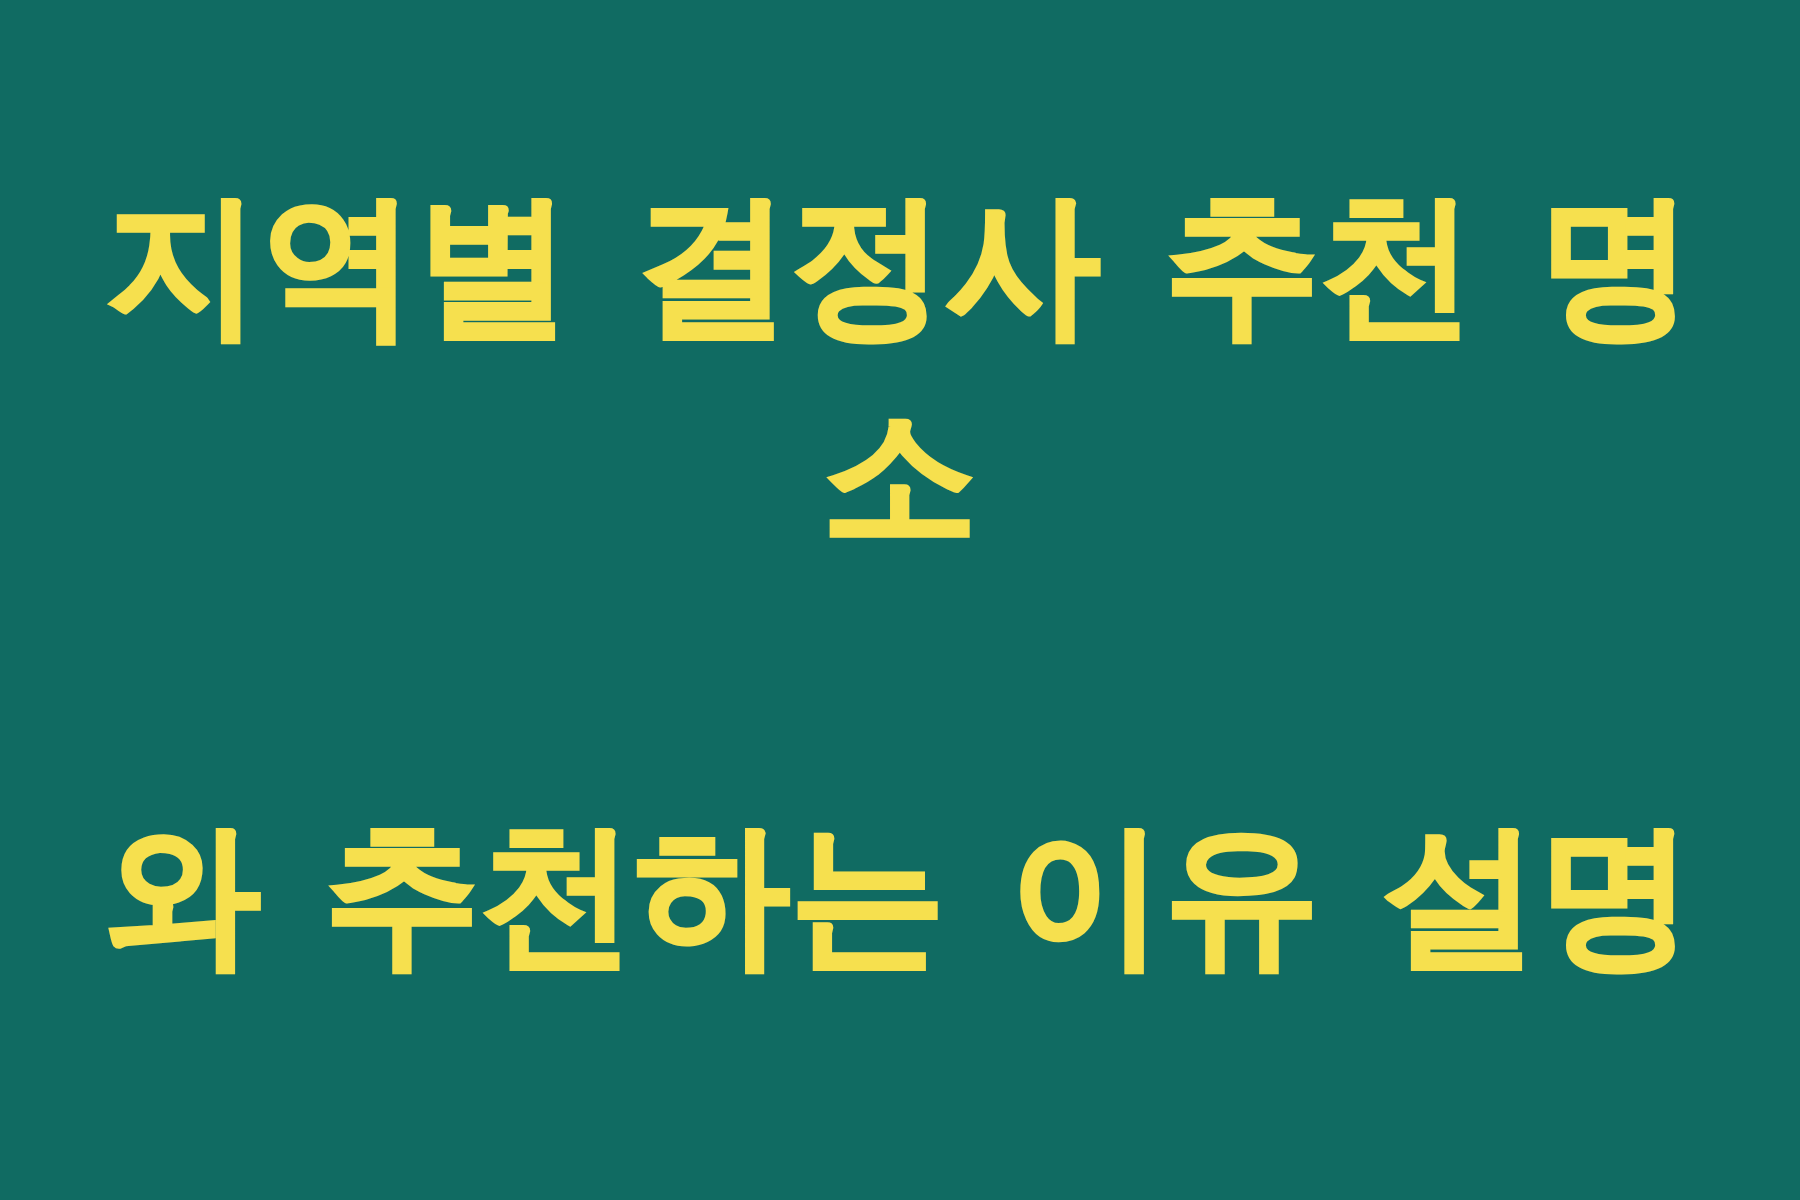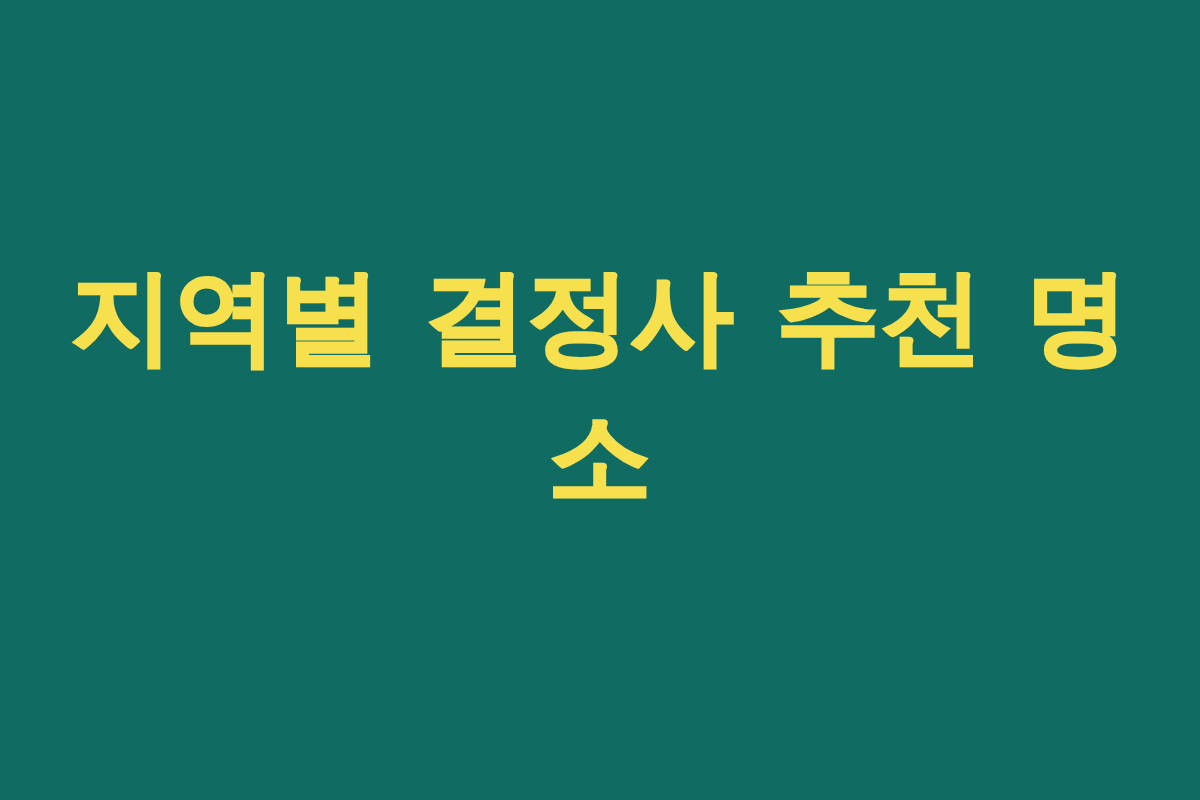--- a/index.html
+++ b/index.html
@@ -53,15 +53,16 @@
     display: block;
   }
 </style>
 </head>
 <body style="background: rgb(16, 107, 98);">
 
 <main id="title-card" style="background-color: rgb(16, 107, 98);">
 
   <h1 id="headline" style="color: rgb(246, 224, 78); -webkit-text-stroke: 2.5px rgb(246, 224, 78); text-align: center;">
     <span class="headline-line">지역별 결정사 추천 명소</span>
+    <span class="headline-line">와 추천하는 이유 설명</span>
   </h1>
 
 </main>
 
 </body></html>

